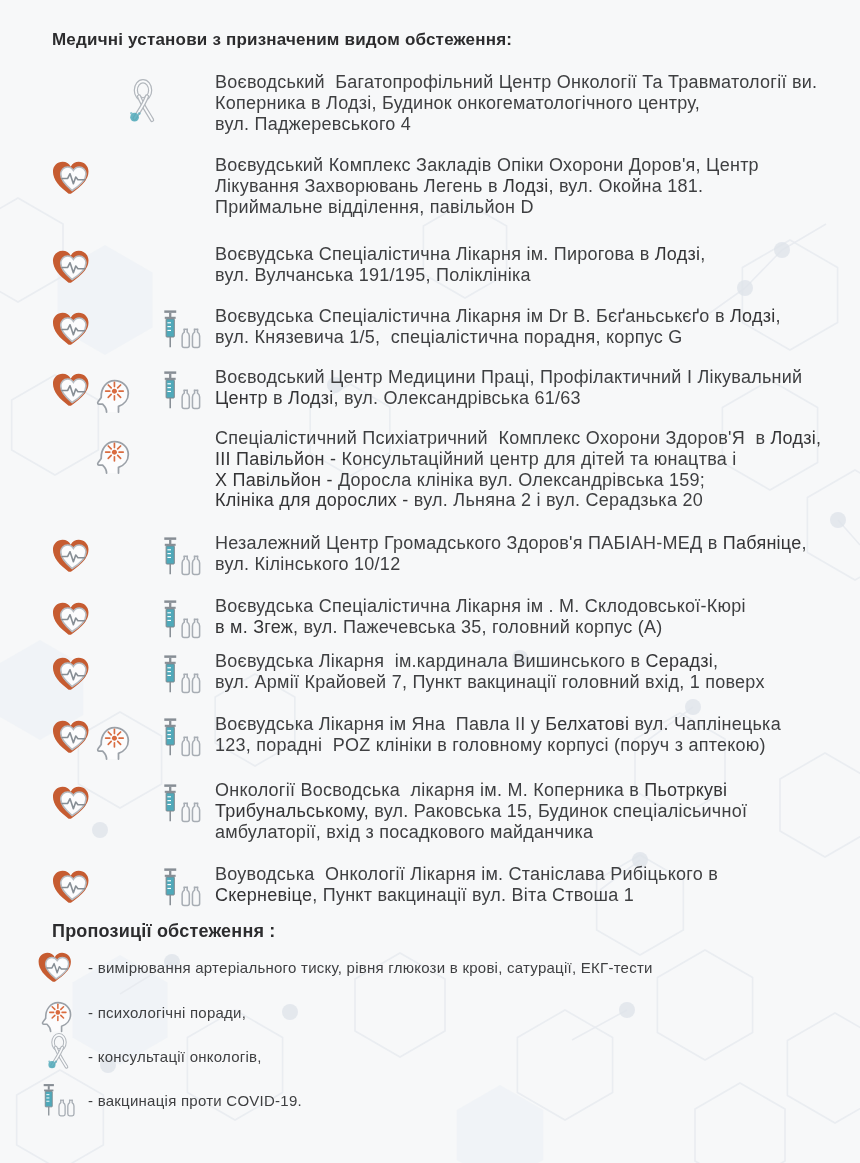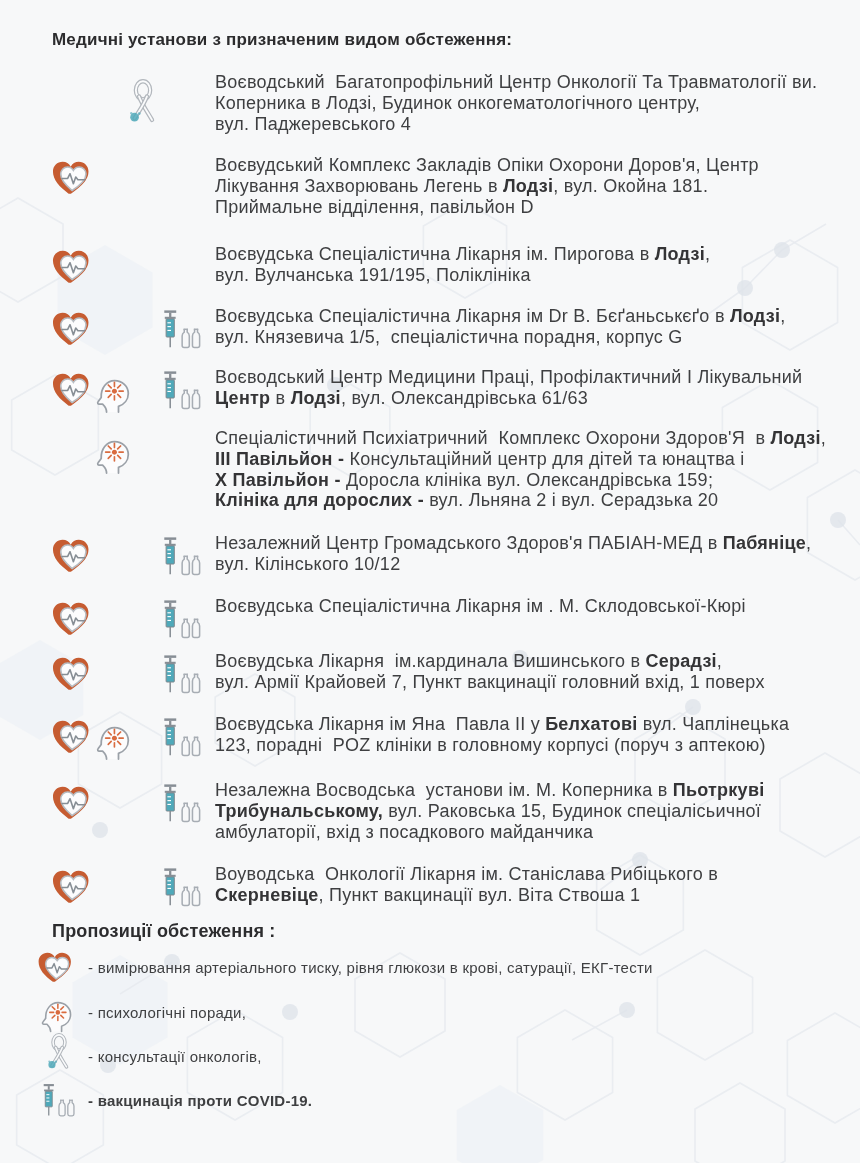--- a/index.html
+++ b/index.html
@@ -14,21 +14,21 @@
     position:absolute;left:52px;margin:0;
     font-weight:700;color:#2c2c2e;letter-spacing:.2px;
     white-space:pre;
   }
   #title1{top:30px;font-size:17px;}
   #title2{top:921px;font-size:18px;}
   .entry{position:absolute;left:48px;width:800px;}
   .icon{position:absolute;}
   .etext{position:absolute;left:167px;top:-3px;}
   .line{font-size:18px;line-height:20.8px;letter-spacing:.25px;color:#3e3f41;white-space:pre;}
-  .b{font-weight:700;color:#343436;}
+  .b{font-weight:400;color:#343436;}
   .lgd-icon{position:absolute;}
   .lgd-text{position:absolute;left:88px;font-size:15px;letter-spacing:.25px;color:#3e3f41;white-space:pre;}
 </style>
 </head>
 <body>
 
 <div class="page">
   <svg id="bg" class="bg" width="860" height="1163">
       <polygon points="105.0,245.0 152.6,272.5 152.6,327.5 105.0,355.0 57.4,327.5 57.4,272.5" fill="#eef1f5" opacity="0.75"></polygon>
       <polygon points="18.0,198.0 63.0,224.0 63.0,276.0 18.0,302.0 -27.0,276.0 -27.0,224.0" fill="none" stroke="#e8ebf0" stroke-width="1.6" opacity="0.9"></polygon>
@@ -244,20 +244,21 @@
           <line x1="7.8" y1="19.5" x2="11.5" y2="19.5" stroke="#fff" stroke-width="1.2"></line>
           <line x1="7.8" y1="23.5" x2="11.5" y2="23.5" stroke="#fff" stroke-width="1.2"></line>
           <line x1="10.7" y1="30.4" x2="10.7" y2="41" stroke="#878e95" stroke-width="1.6"></line>
           <path d="M25.4 22.5 L25.4 25.2 C23.8 26.2 23.2 27.4 23.2 29.3 L23.2 39.2 C23.2 40.5 24 41.3 25.3 41.3 L28.6 41.3 C29.9 41.3 30.7 40.5 30.7 39.2 L30.7 29.3 C30.7 27.4 30.1 26.2 28.5 25.2 L28.5 22.5" fill="none" stroke="#a7adb4" stroke-width="1.6" stroke-linecap="round"></path>
           <path d="M36.2 22.5 L36.2 25.2 C34.6 26.2 34 27.4 34 29.3 L34 39.2 C34 40.5 34.8 41.3 36.1 41.3 L39.4 41.3 C40.7 41.3 41.5 40.5 41.5 39.2 L41.5 29.3 C41.5 27.4 40.9 26.2 39.3 25.2 L39.3 22.5" fill="none" stroke="#a7adb4" stroke-width="1.6" stroke-linecap="round"></path>
           <line x1="24.6" y1="22.3" x2="29.3" y2="22.3" stroke="#a7adb4" stroke-width="1.6"></line>
           <line x1="35.4" y1="22.3" x2="40.1" y2="22.3" stroke="#a7adb4" stroke-width="1.6"></line>
         </svg>
         <div class="etext">
           <div class="line"><span>Воєвудська Спеціалістична Лікарня ім . М. Склодовської-Кюрі</span></div>
+          <div class="line"><span class="b">в м. Згеж</span><span>, вул. Пажечевська 35, головний корпус (А)</span></div>
         </div>
       </div>
       <div class="entry" style="top: 654px;">
         <svg class="icon" width="42" height="38" viewBox="0 0 44 40" style="left:2px;top:1px">
           <path d="M19.5 36.5 C10 29.5 3 22 3 13.2 C3 7.3 7.6 3 13.2 3 C17 3 20 5 21.7 8.1 C23.4 5 26.4 3 30.2 3 C35.8 3 40.4 7.3 40.4 13.2 C40.4 17 39 20.4 36.6 23.6 C33 28.3 27 32.8 21.9 36.5 Z" fill="#c65c31"></path>
           <path d="M23.2 33.2 C16.2 27.6 11.2 22.4 11.2 15.9 C11.2 11.5 14.5 8.4 18.4 8.4 C21.1 8.4 23.3 9.9 24.5 12 C25.7 9.9 27.9 8.4 30.6 8.4 C34.5 8.4 37.8 11.5 37.8 15.9 C37.8 22.4 31.4 28 23.2 33.2 Z" fill="#fcfcfd" stroke="#b6bbc1" stroke-width="1.7"></path>
           <polyline points="12.5 20.5 18.5 20.5 21 15.5 24.5 26 27 19 29.3 21.8 36.5 21.8" fill="none" stroke="#878e95" stroke-width="1.7" stroke-linecap="round" stroke-linejoin="round"></polyline>
         </svg>
         <svg class="icon" width="42" height="42" viewBox="0 0 44 44" style="left:112px;top:-1px">
           <line x1="4.5" y1="3.8" x2="17" y2="3.8" stroke="#878e95" stroke-width="2.6"></line>
@@ -329,21 +330,21 @@
           <line x1="7.8" y1="15.5" x2="11.5" y2="15.5" stroke="#fff" stroke-width="1.2"></line>
           <line x1="7.8" y1="19.5" x2="11.5" y2="19.5" stroke="#fff" stroke-width="1.2"></line>
           <line x1="7.8" y1="23.5" x2="11.5" y2="23.5" stroke="#fff" stroke-width="1.2"></line>
           <line x1="10.7" y1="30.4" x2="10.7" y2="41" stroke="#878e95" stroke-width="1.6"></line>
           <path d="M25.4 22.5 L25.4 25.2 C23.8 26.2 23.2 27.4 23.2 29.3 L23.2 39.2 C23.2 40.5 24 41.3 25.3 41.3 L28.6 41.3 C29.9 41.3 30.7 40.5 30.7 39.2 L30.7 29.3 C30.7 27.4 30.1 26.2 28.5 25.2 L28.5 22.5" fill="none" stroke="#a7adb4" stroke-width="1.6" stroke-linecap="round"></path>
           <path d="M36.2 22.5 L36.2 25.2 C34.6 26.2 34 27.4 34 29.3 L34 39.2 C34 40.5 34.8 41.3 36.1 41.3 L39.4 41.3 C40.7 41.3 41.5 40.5 41.5 39.2 L41.5 29.3 C41.5 27.4 40.9 26.2 39.3 25.2 L39.3 22.5" fill="none" stroke="#a7adb4" stroke-width="1.6" stroke-linecap="round"></path>
           <line x1="24.6" y1="22.3" x2="29.3" y2="22.3" stroke="#a7adb4" stroke-width="1.6"></line>
           <line x1="35.4" y1="22.3" x2="40.1" y2="22.3" stroke="#a7adb4" stroke-width="1.6"></line>
         </svg>
         <div class="etext">
-          <div class="line"><span>Незалежна Восводська  установи ім. М. Коперника в </span><span class="b">Пьотркуві</span></div>
+          <div class="line"><span>Онкології Восводська  лікарня ім. М. Коперника в </span><span class="b">Пьотркуві</span></div>
           <div class="line"><span class="b">Трибунальському,</span><span> вул. Раковська 15, Будинок спеціалісьичної</span></div>
           <div class="line"><span>амбулаторії, вхід з посадкового майданчика</span></div>
         </div>
       </div>
       <div class="entry" style="top: 867px;">
         <svg class="icon" width="42" height="38" viewBox="0 0 44 40" style="left:2px;top:1px">
           <path d="M19.5 36.5 C10 29.5 3 22 3 13.2 C3 7.3 7.6 3 13.2 3 C17 3 20 5 21.7 8.1 C23.4 5 26.4 3 30.2 3 C35.8 3 40.4 7.3 40.4 13.2 C40.4 17 39 20.4 36.6 23.6 C33 28.3 27 32.8 21.9 36.5 Z" fill="#c65c31"></path>
           <path d="M23.2 33.2 C16.2 27.6 11.2 22.4 11.2 15.9 C11.2 11.5 14.5 8.4 18.4 8.4 C21.1 8.4 23.3 9.9 24.5 12 C25.7 9.9 27.9 8.4 30.6 8.4 C34.5 8.4 37.8 11.5 37.8 15.9 C37.8 22.4 31.4 28 23.2 33.2 Z" fill="#fcfcfd" stroke="#b6bbc1" stroke-width="1.7"></path>
           <polyline points="12.5 20.5 18.5 20.5 21 15.5 24.5 26 27 19 29.3 21.8 36.5 21.8" fill="none" stroke="#878e95" stroke-width="1.7" stroke-linecap="round" stroke-linejoin="round"></polyline>
         </svg>
@@ -411,15 +412,15 @@
         <rect x="6.4" y="11.4" width="8.6" height="19" rx="0.8" fill="#4fa9ba" stroke="#7d848b" stroke-width="1"></rect>
         <line x1="7.8" y1="15.5" x2="11.5" y2="15.5" stroke="#fff" stroke-width="1.2"></line>
         <line x1="7.8" y1="19.5" x2="11.5" y2="19.5" stroke="#fff" stroke-width="1.2"></line>
         <line x1="7.8" y1="23.5" x2="11.5" y2="23.5" stroke="#fff" stroke-width="1.2"></line>
         <line x1="10.7" y1="30.4" x2="10.7" y2="41" stroke="#878e95" stroke-width="1.6"></line>
         <path d="M25.4 22.5 L25.4 25.2 C23.8 26.2 23.2 27.4 23.2 29.3 L23.2 39.2 C23.2 40.5 24 41.3 25.3 41.3 L28.6 41.3 C29.9 41.3 30.7 40.5 30.7 39.2 L30.7 29.3 C30.7 27.4 30.1 26.2 28.5 25.2 L28.5 22.5" fill="none" stroke="#a7adb4" stroke-width="1.6" stroke-linecap="round"></path>
         <path d="M36.2 22.5 L36.2 25.2 C34.6 26.2 34 27.4 34 29.3 L34 39.2 C34 40.5 34.8 41.3 36.1 41.3 L39.4 41.3 C40.7 41.3 41.5 40.5 41.5 39.2 L41.5 29.3 C41.5 27.4 40.9 26.2 39.3 25.2 L39.3 22.5" fill="none" stroke="#a7adb4" stroke-width="1.6" stroke-linecap="round"></path>
         <line x1="24.6" y1="22.3" x2="29.3" y2="22.3" stroke="#a7adb4" stroke-width="1.6"></line>
         <line x1="35.4" y1="22.3" x2="40.1" y2="22.3" stroke="#a7adb4" stroke-width="1.6"></line>
       </svg>
-      <div class="lgd-text" style="top: 1092px; font-weight: bold;">- вакцинація проти COVID-19.</div>
+      <div class="lgd-text" style="top: 1092px;">- вакцинація проти COVID-19.</div>
     </div>
 </div>
 
 </body></html>

